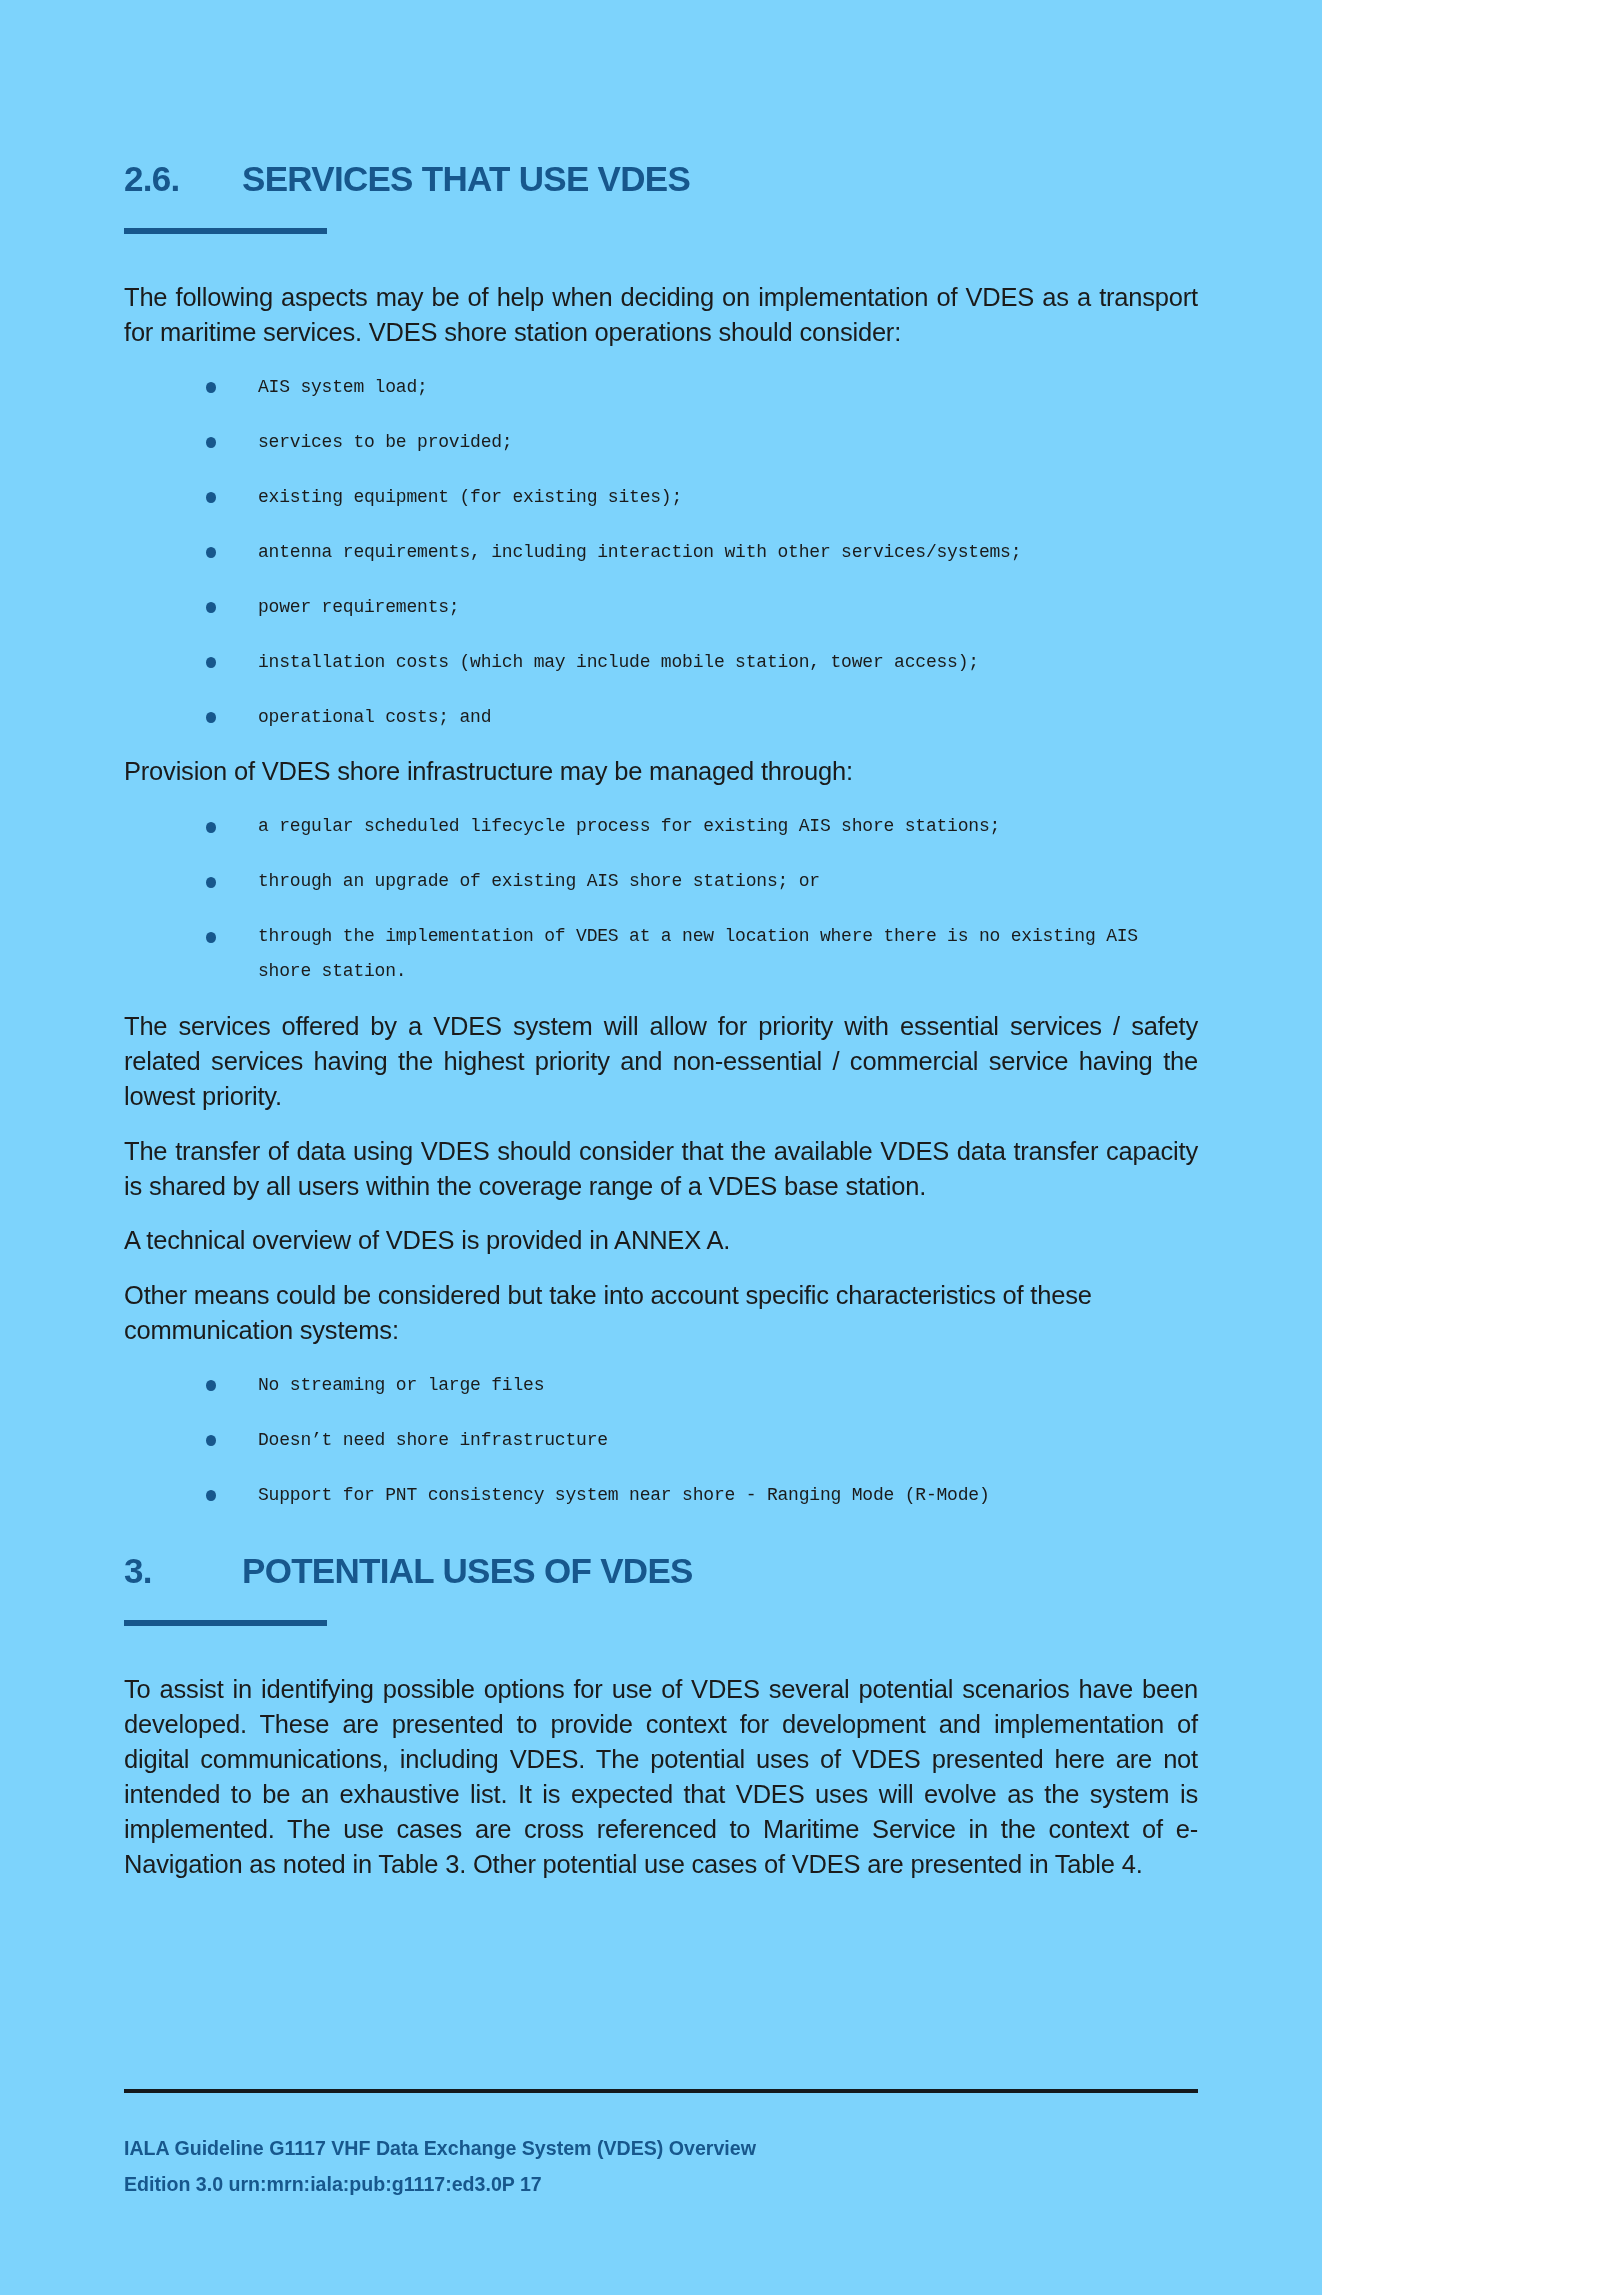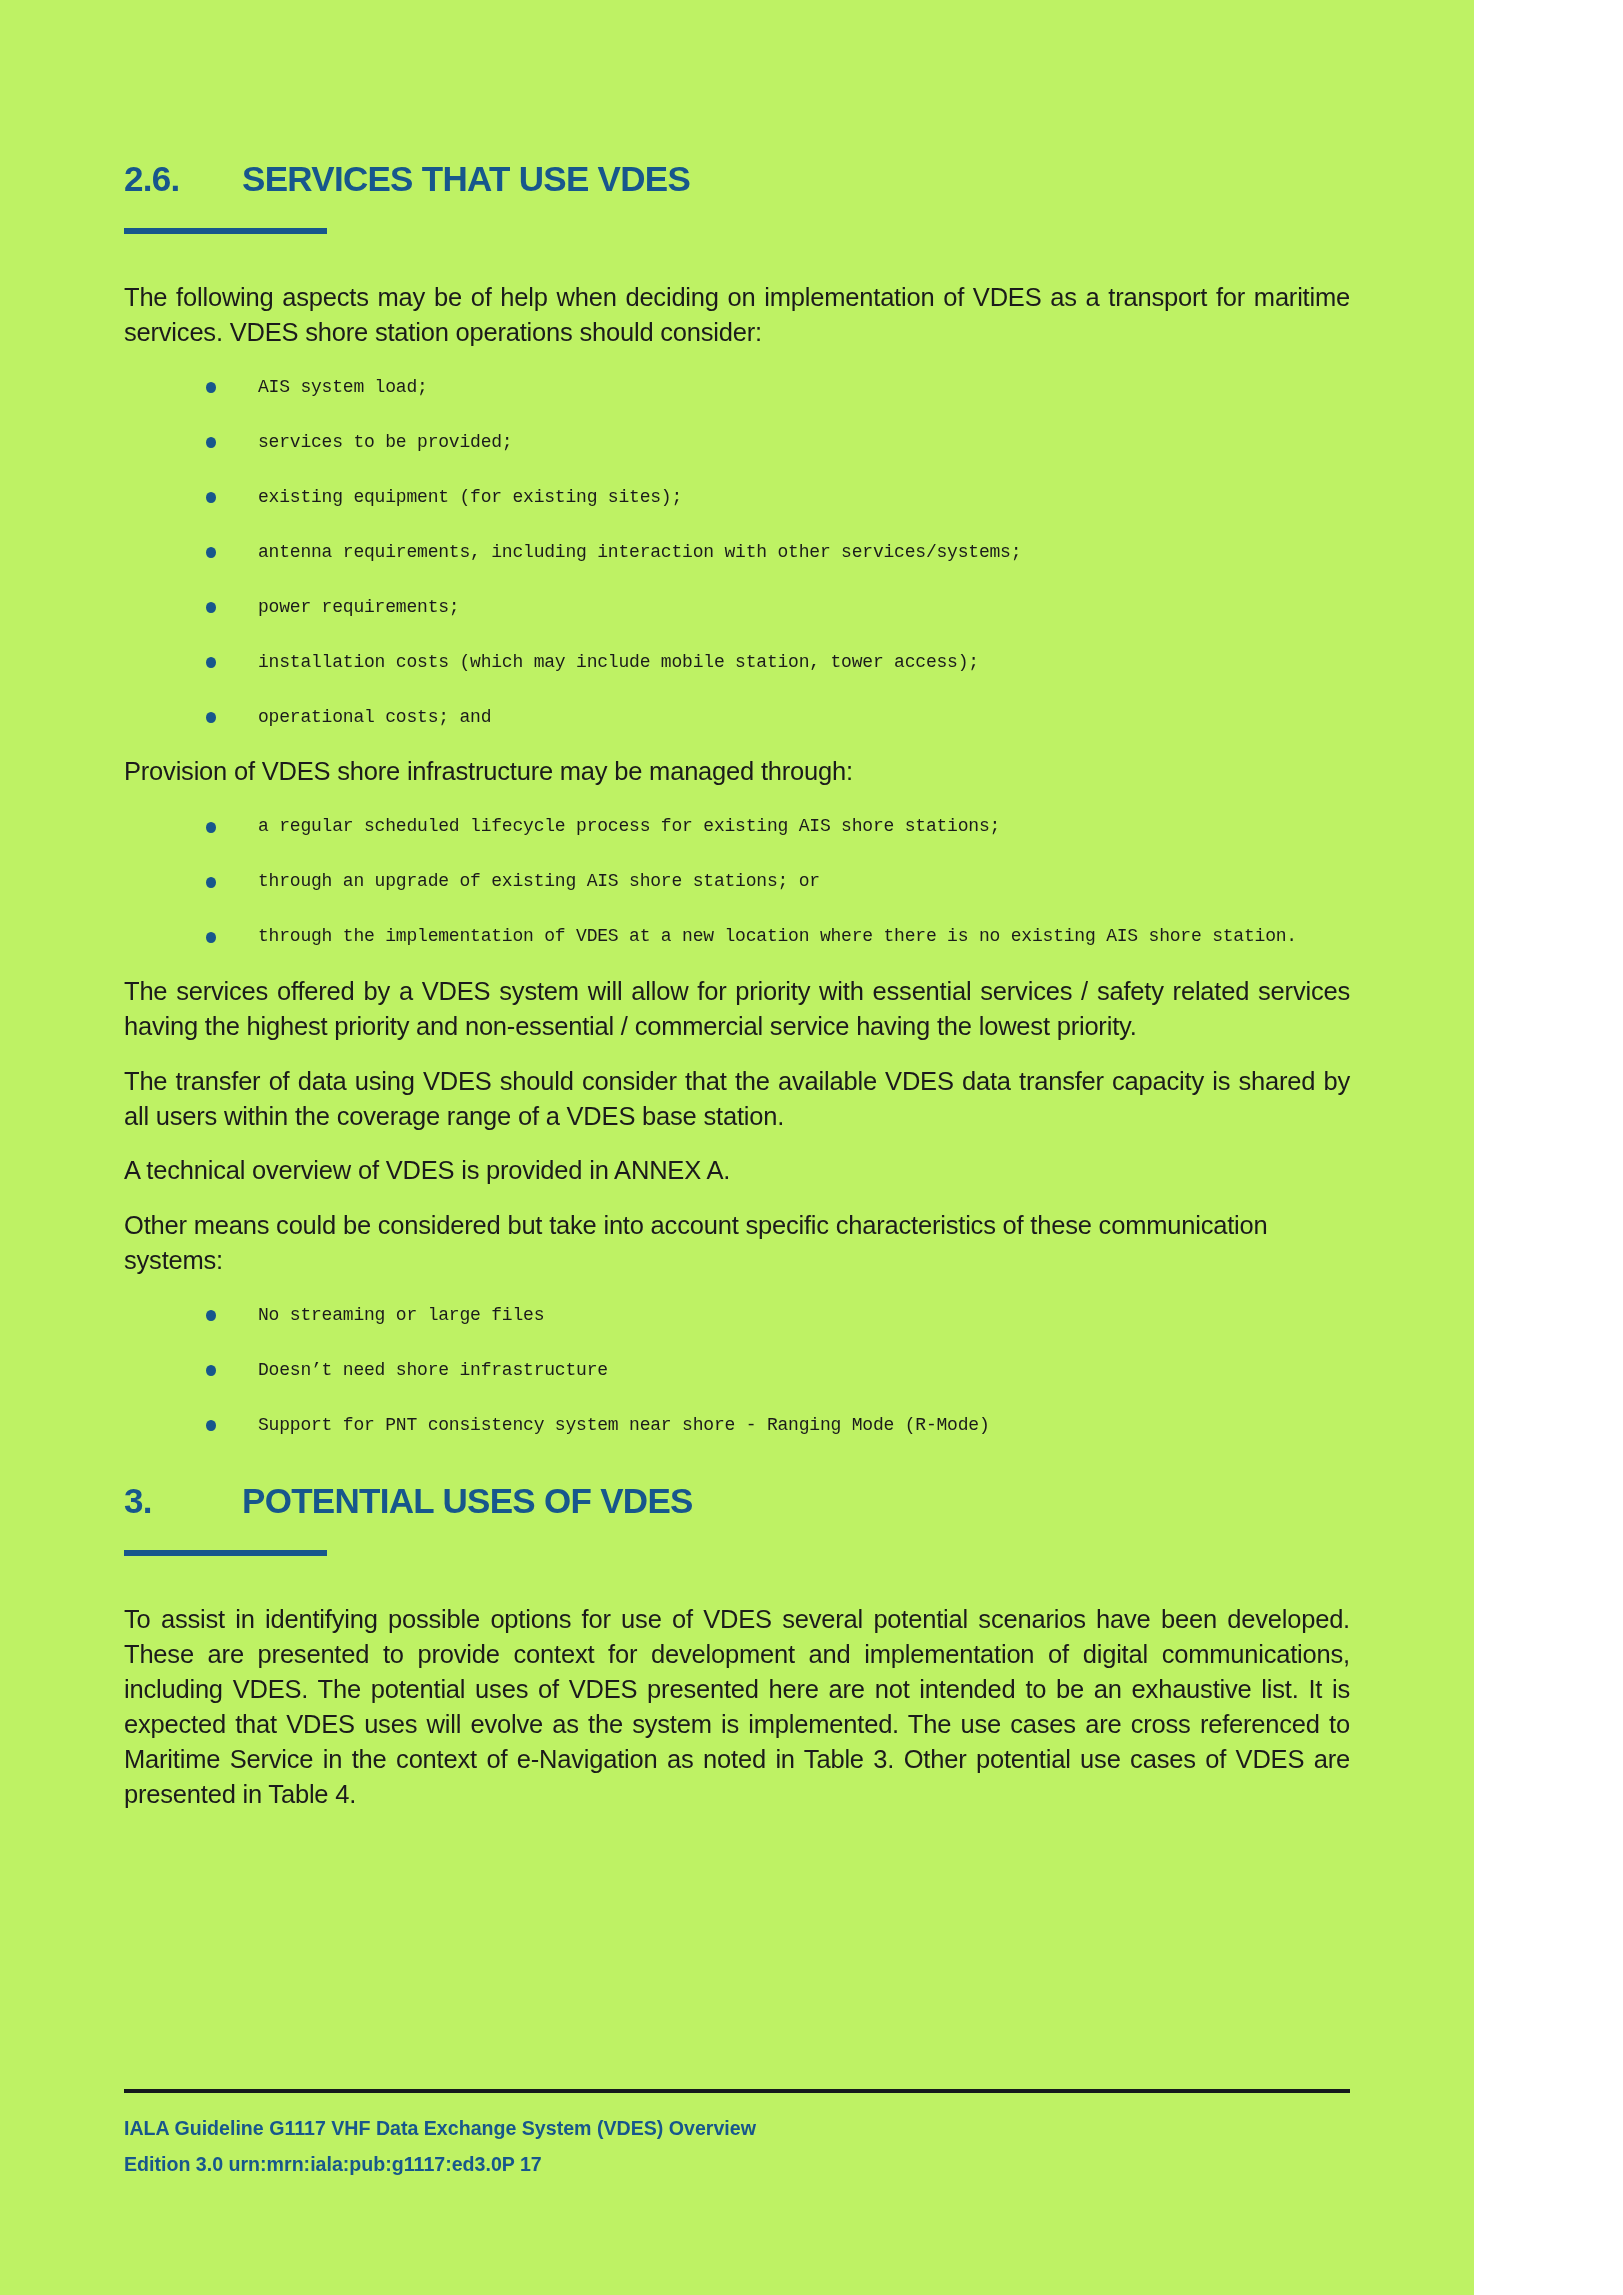--- a/index.html
+++ b/index.html
@@ -4,23 +4,23 @@
 <style>
   :root{
     --accent:#17578C;
     --logo:#2B618E;
     --rule:#15191D;
     --text:#1B1B1B;
   }
   html,body{margin:0;padding:0;background:#ffffff;}
   .page{
     position:relative;
-    width:1474px;
+    width:1322px;
     height:2295px;
-    background:#bef264;
+    background:#7dd3fc;
     font-family:"Liberation Sans", sans-serif;
     color:var(--text);
     overflow:hidden;
   }
   .logo{
     position:absolute;
     top:56px;
     left:1498px;
     width:65px;
     height:65px;
@@ -84,21 +84,21 @@
     position:absolute;
     left:124px;
     right:124px;
     top:2089px;
   }
   .footer-rule{
     height:3.9px;
     background:var(--rule);
   }
   .footer-title{
-    margin-top:24px;
+    margin-top:44px;
     color:var(--accent);
     font-weight:bold;
     font-size:19.6px;
     line-height:23.6px;
   }
   .footer-row{
     display:flex;
     justify-content:flex-start;
     margin-top:12.4px;
   }

